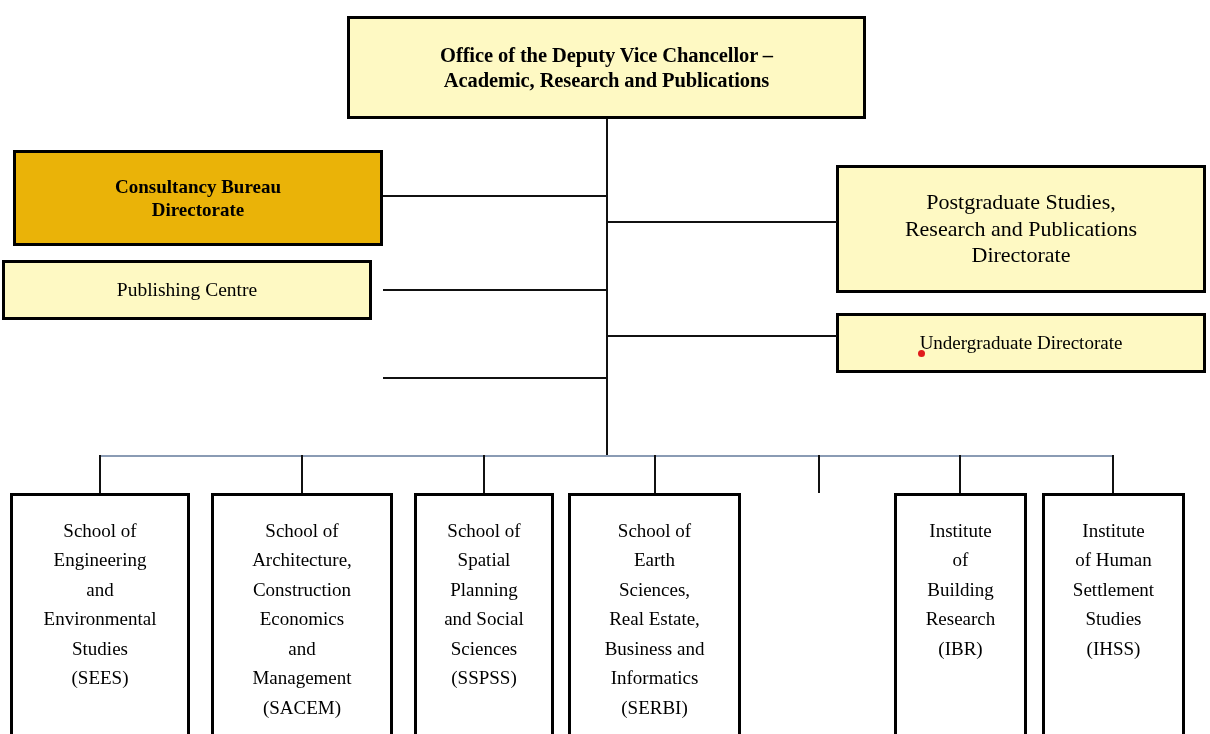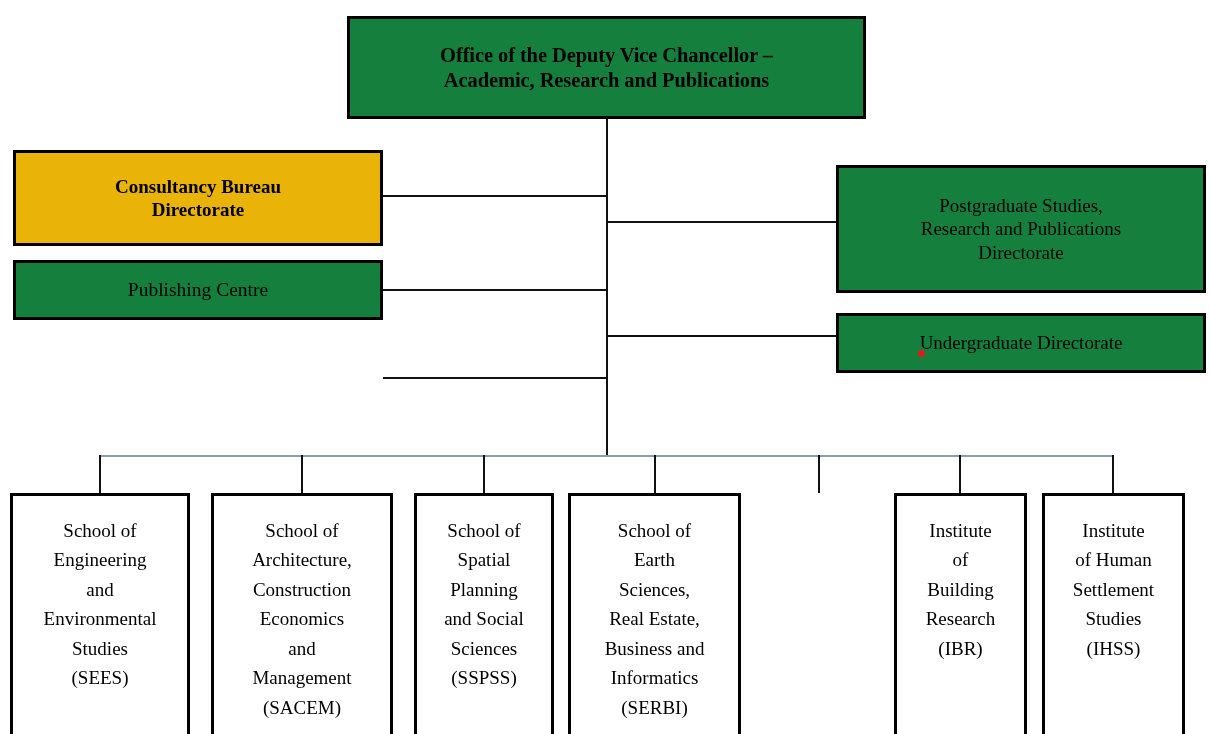--- a/index.html
+++ b/index.html
@@ -12,21 +12,21 @@
     width: 1210px;
     height: 734px;
     background: #ffffff;
     font-family: "Liberation Serif", "DejaVu Serif", serif;
     overflow: hidden;
   }
   .node {
     position: absolute;
     box-sizing: border-box;
     border: 3px solid #000000;
-    background: #15803d;
+    background: #fef9c3;
     display: flex;
     align-items: center;
     justify-content: center;
     text-align: center;
     color: #000000;
     line-height: 1.22;
     white-space: pre-line;
     padding: 2px 6px;
   }
   .node.filled { background: #eab308; }
@@ -35,30 +35,30 @@
   #root-node {
     left: 347px; top: 16px; width: 519px; height: 103px;
     font-size: 20.5px;
     letter-spacing: -0.1px;
   }
   #left-consultancy {
     left: 13px; top: 150px; width: 370px; height: 96px;
     font-size: 19px;
   }
   #left-publishing {
-    left: 13px; top: 260px; width: 370px; height: 60px;
+    left: 2px; top: 260px; width: 370px; height: 60px;
     font-size: 19.5px;
   }
   #left-ardhi {
     left: 13px; top: 337px; width: 370px; height: 85px;
     font-size: 19.5px;
   }
   #right-postgraduate {
     left: 836px; top: 165px; width: 370px; height: 128px;
-    font-size: 19px;
+    font-size: 22px;
   }
   #right-undergraduate {
     left: 836px; top: 313px; width: 370px; height: 60px;
     font-size: 19px;
   }
 
   .leaf {
     position: absolute;
     box-sizing: border-box;
     border: 3px solid #000000;

